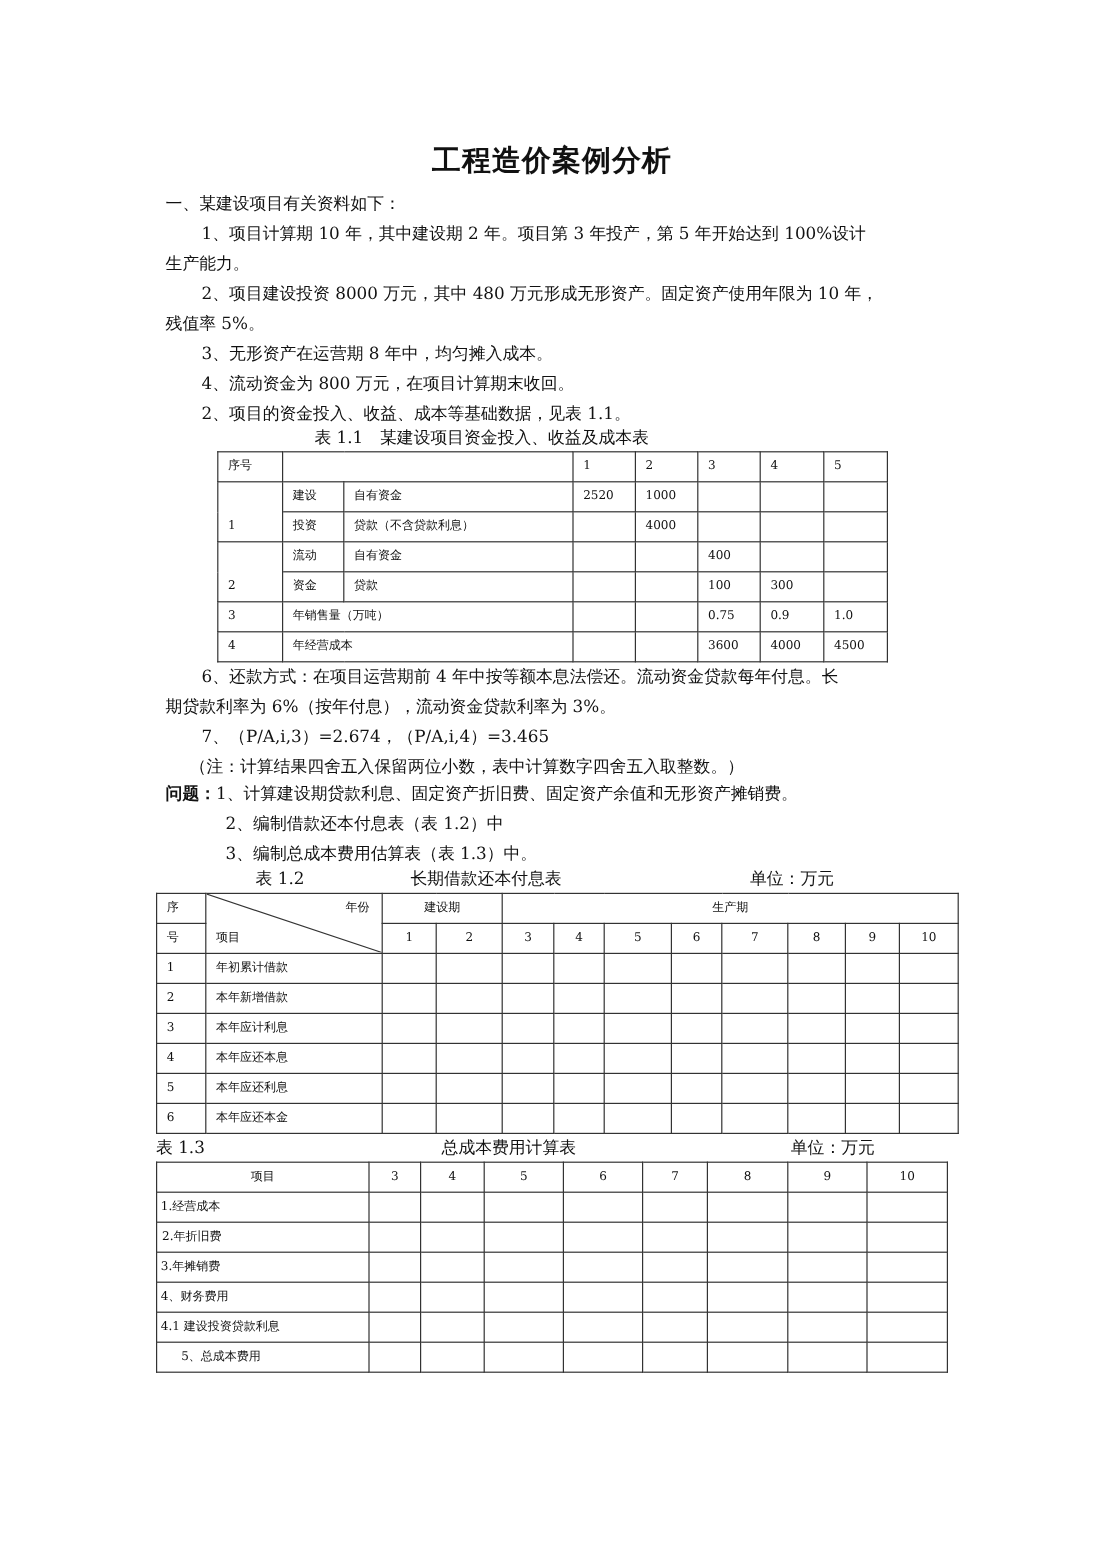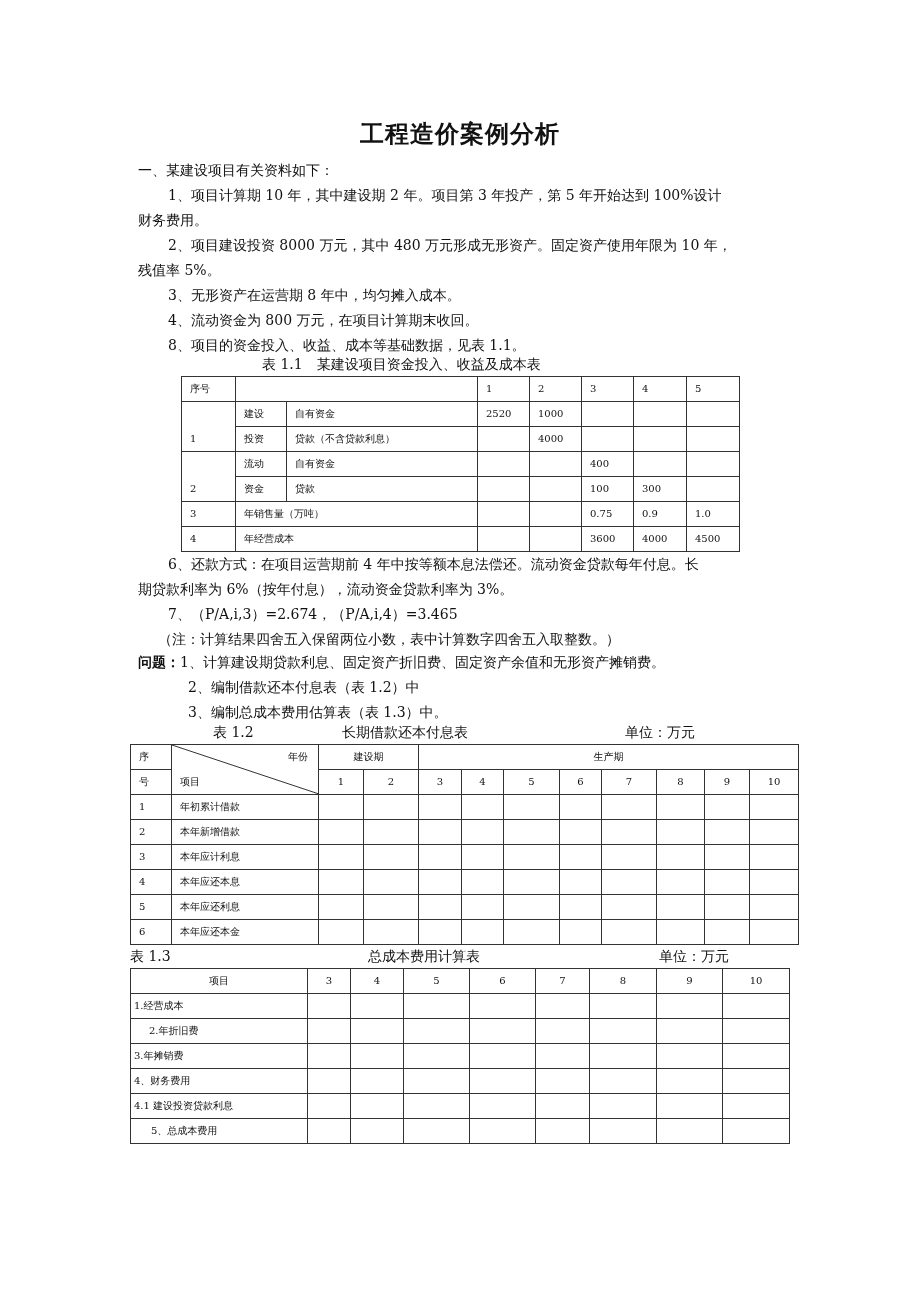--- a/index.html
+++ b/index.html
@@ -22,26 +22,26 @@
   .diag .it { position: absolute; left: 8px; bottom: 2px; line-height: 20px; }
   .bold { font-weight: bold; font-family: "DejaVu Sans", sans-serif; }
 </style>
 </head>
 <body>
 
 <div class="abs title">工程造价案例分析</div>
 
 <div class="abs p l0" style="top:158px;">一、某建设项目有关资料如下：</div>
 <div class="abs p ind" style="top:183px;">1、项目计算期 10 年，其中建设期 2 年。项目第 3 年投产，第 5 年开始达到 100%设计</div>
-<div class="abs p l0" style="top:208px;">财务费用。</div>
+<div class="abs p l0" style="top:208px;">生产能力。</div>
 <div class="abs p ind" style="top:233px;text-align:center;">2、项目建设投资 8000 万元，其中 480 万元形成无形资产。固定资产使用年限为 10 年，</div>
 <div class="abs p l0" style="top:258px;">残值率 5%。</div>
 <div class="abs p ind" style="top:283px;">3、无形资产在运营期 8 年中，均匀摊入成本。</div>
 <div class="abs p ind" style="top:308px;">4、流动资金为 800 万元，在项目计算期末收回。</div>
-<div class="abs p ind" style="top:333px;">8、项目的资金投入、收益、成本等基础数据，见表 1.1。</div>
+<div class="abs p ind" style="top:333px;">2、项目的资金投入、收益、成本等基础数据，见表 1.1。</div>
 
 <div class="abs caption" style="top:356px;left:262px;">表 1.1　某建设项目资金投入、收益及成本表</div>
 
 <table class="t11" style="left:181px;top:376px;width:558px;">
   <colgroup>
     <col style="width:54px">
       <col style="width:51px">
       <col style="width:191px">
     <col style="width:52px">
       <col style="width:52px">
@@ -298,21 +298,21 @@
         <td></td>
         <td></td>
         <td></td>
         <td></td>
         <td></td>
         <td></td>
         <td></td>
         <td></td>
       </tr>
       <tr>
-        <td style="padding-left: 18px;">2.年折旧费</td>
+        <td style="padding-left: 4px;">2.年折旧费</td>
         <td></td>
         <td></td>
         <td></td>
         <td></td>
         <td></td>
         <td></td>
         <td></td>
         <td></td>
       </tr>
       <tr>

